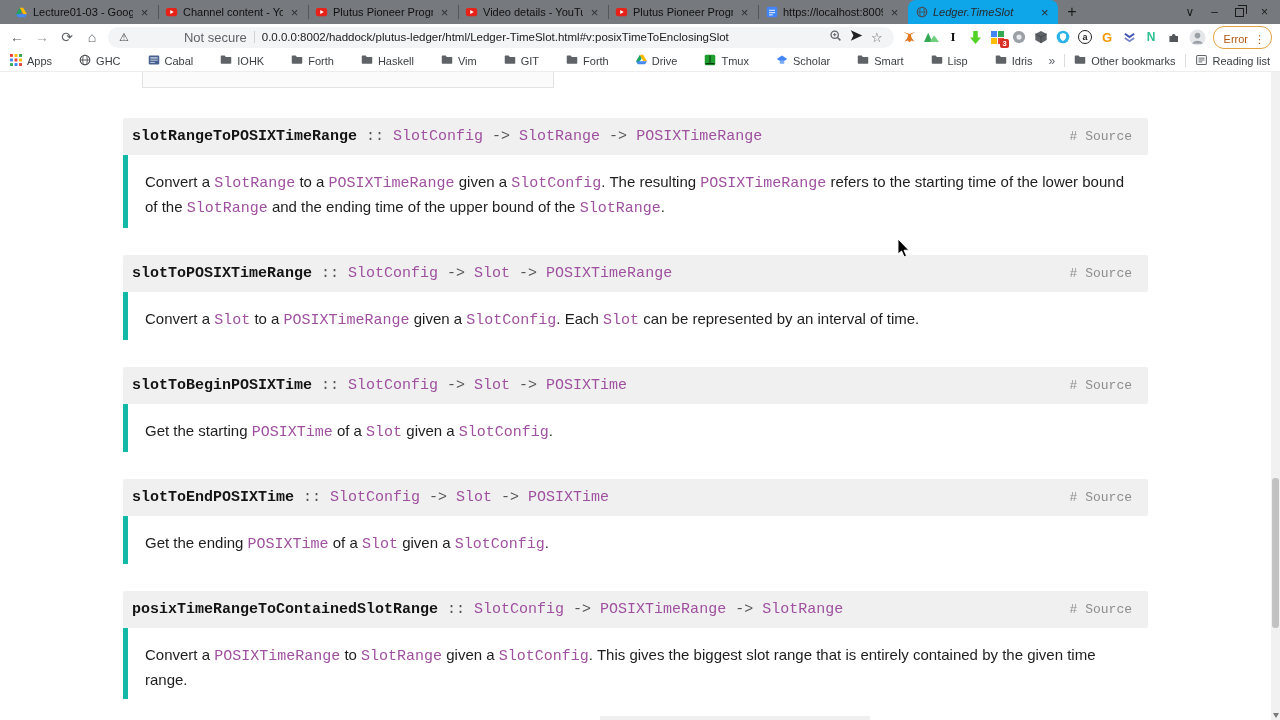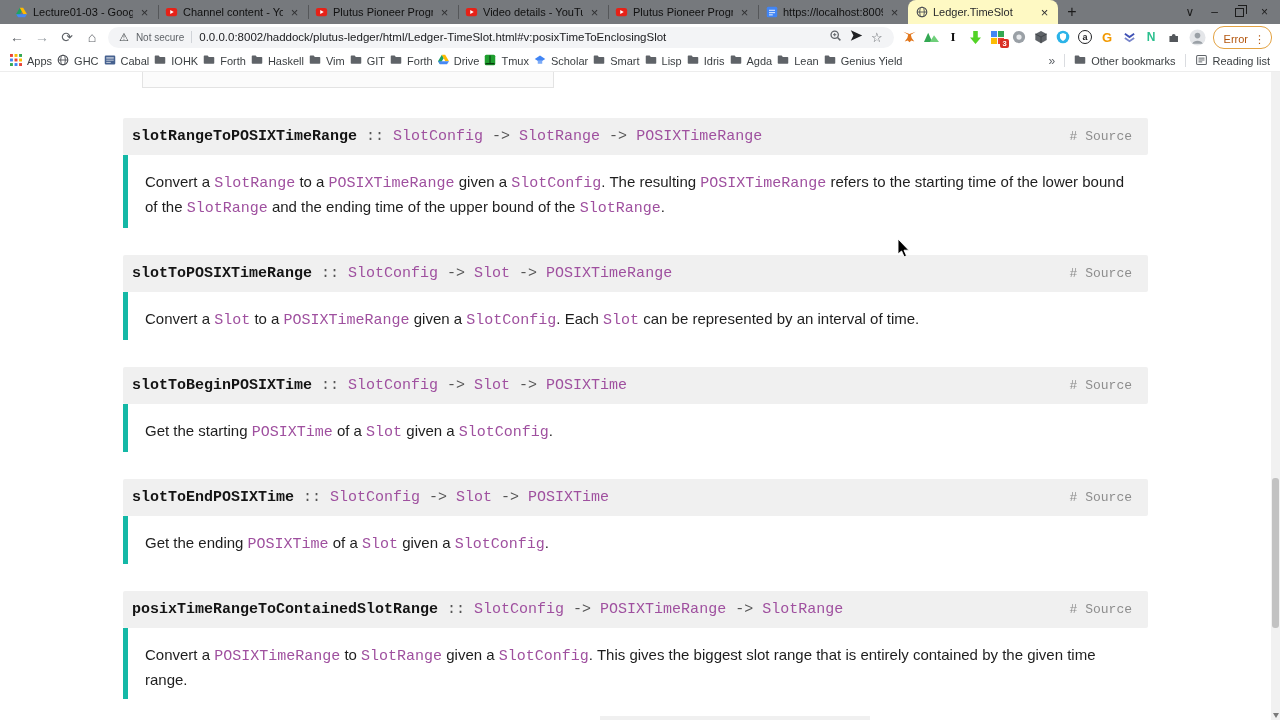--- a/index.html
+++ b/index.html
@@ -3,39 +3,39 @@
 <meta charset="utf-8">
 <style>
   * { box-sizing: border-box; }
   html,body { width:1280px; height:720px; margin:0; overflow:hidden;
     font-family:"Liberation Sans", sans-serif; background:#fff; position:relative; }
 
   
   .tabstrip { height:24px; background:#76797d; display:flex; align-items:stretch; padding-left:8px; }
   .tab { width:150px; display:flex; align-items:center; padding:0 7px; position:relative; cursor:default; }
   .tab:not(:first-child):not(.active)::before { content:""; position:absolute; left:0; top:5px; bottom:5px; width:1px; background:rgba(0,0,0,.28); }
-  .tab.active { background:#fef9c3; border-radius:8px 8px 0 0; }
+  .tab.active { background:#0ea5e9; border-radius:8px 8px 0 0;font-style:italic; }
   .tab.active::before { display:none; }
   .tab-title { flex:1; font-size:11px; color:#101010; white-space:nowrap; overflow:hidden; margin:0 5px; }
   .tab.active .tab-title { color:#28292b; }
   .tab-close { font-size:13px; line-height:13px; color:#2e2f31; width:13px; text-align:center; border-radius:50%; }
   .fav { width:13px; height:13px; display:flex; align-items:center; justify-content:center; flex:none; }
   .newtab { width:28px; text-align:center; color:#1c1c1c; font-size:16px; line-height:23px; }
   .winctl { margin-left:auto; display:flex; align-items:center; gap:17px; padding-right:12px; color:#1c1c1c; }
   .winctl .wc { font-size:12px; line-height:12px; }
   .wc-restore { width:9px; height:9px; border:1.3px solid #1c1c1c; position:relative; background:#76797d; }
   .wc-restore::before { content:""; position:absolute; left:2px; top:-4px; width:8px; height:8px; border:1.3px solid #1c1c1c; border-bottom:none; border-left:none; }
 
   
   .toolbar { height:26px; background:#fff; display:flex; align-items:center; padding:0 8px; gap:7px; }
   .nav-ic { width:18px; text-align:center; color:#5f6368; font-size:14px; line-height:18px; flex:none; }
   .nav-ic.dim { color:#9aa0a6; }
   .omni { flex:1; height:21px; background:#f3f4f6; border-radius:11px; display:flex; align-items:center; padding:0 11px; gap:7px; min-width:0; }
   .omni .warn { font-size:11px; color:#3c4043; line-height:11px; }
-  .omni .sec { font-size:10px; color:#5f6368; white-space:nowrap; }
+  .omni .sec { font-size:13px; color:#5f6368; white-space:nowrap;margin-left:48px; }
   .omni .sep { width:1px; height:12px; background:#d0d3d8; flex:none; }
   .omni .url { font-size:11.5px; color:#202124; white-space:nowrap; overflow:hidden; flex:1; }
   .omni-right { display:flex; align-items:center; gap:8px; flex:none; }
   .star { font-size:13px; color:#5f6368; line-height:13px; }
   .exts { display:flex; align-items:center; gap:5px; flex:none; }
   .ext { width:17px; height:17px; display:flex; align-items:center; justify-content:center; position:relative; }
   .glyph-i { font-family:"Liberation Serif", serif; font-weight:700; font-size:13px; color:#111; }
   .glyph-g { font-weight:700; font-size:13px; color:#f29900; }
   .glyph-n { font-weight:700; font-size:12px; color:#2bbf8e; }
   .ext-circle-a { width:14px; height:14px; border:1.5px solid #202124; border-radius:50%;
@@ -43,21 +43,21 @@
   .badge { position:absolute; bottom:-2px; right:-3px; background:#d93025; color:#fff; font-size:7.5px;
      line-height:9px; padding:0 2px; border-radius:2px; font-weight:700; }
   .avatar-wrap { width:17px; height:17px; }
   .error-btn { border:1.4px solid #e3a242; color:#b3560e; font-size:11px; border-radius:11px;
      padding:6px 6px 2px 10px; display:flex; align-items:center; gap:6px; white-space:nowrap; }
   .error-dots { color:#b3560e; font-size:11px; letter-spacing:0; }
 
   
   .bookmarks { height:22px; background:#fff; display:flex; align-items:center; padding:0 10px;
      font-size:11px; color:#3c4043; border-bottom:1px solid #ededed; }
-  .bm-list { display:flex; align-items:center; gap:5px; overflow:hidden; white-space:nowrap; }
+  .bm-list { display:flex; align-items:center; gap:27px; overflow:hidden; white-space:nowrap; }
   .bm { display:flex; align-items:center; gap:5px; flex:none; }
   .bm-right { margin-left:auto; display:flex; align-items:center; gap:9px; flex:none; padding-left:8px; }
   .bm-sep { width:1px; height:13px; background:#dadce0; }
   .bm-overflow { color:#5f6368; font-size:12px; }
 
   
   .content { position:relative; height:648px; background:#fff; overflow:hidden; }
   .remnant-top { position:absolute; left:142px; top:0; width:412px; height:16px;
      background:#fbfbfb; border:1px solid #e3e3e3; border-top:none; }
   .fn-area { position:absolute; left:123px; top:46px; width:1025px; }

